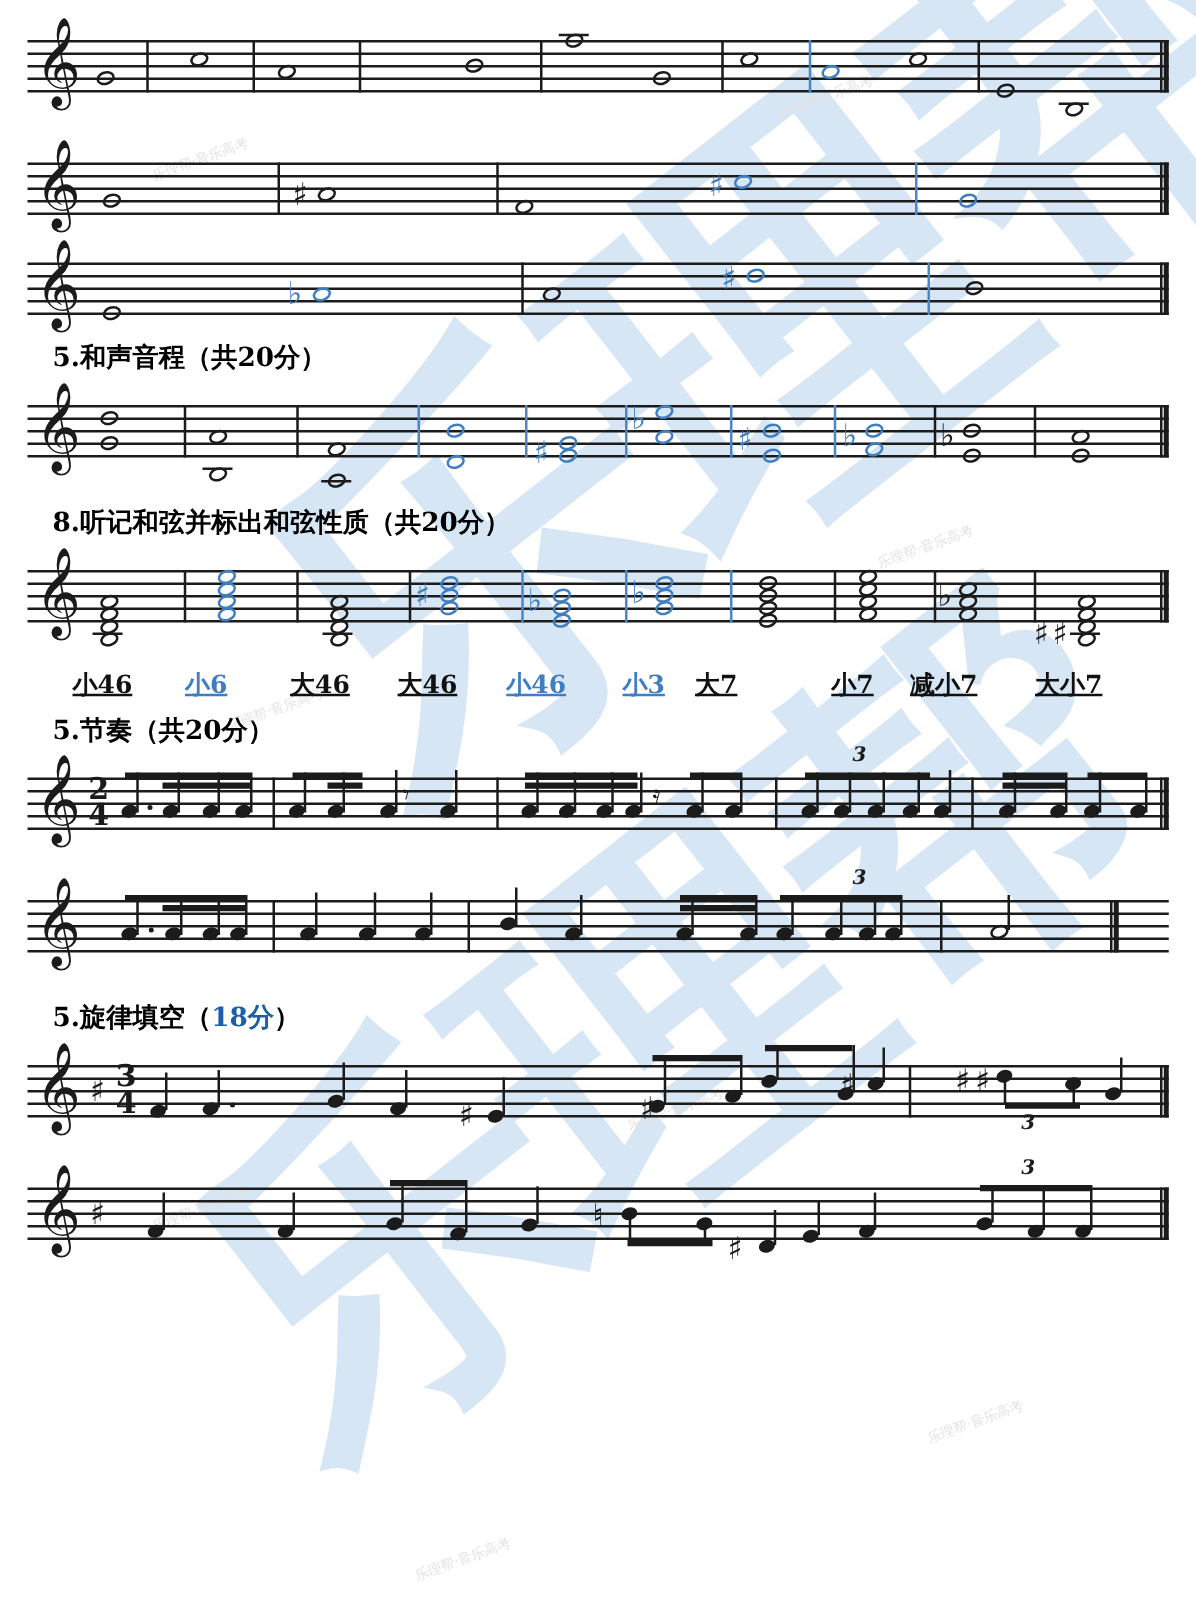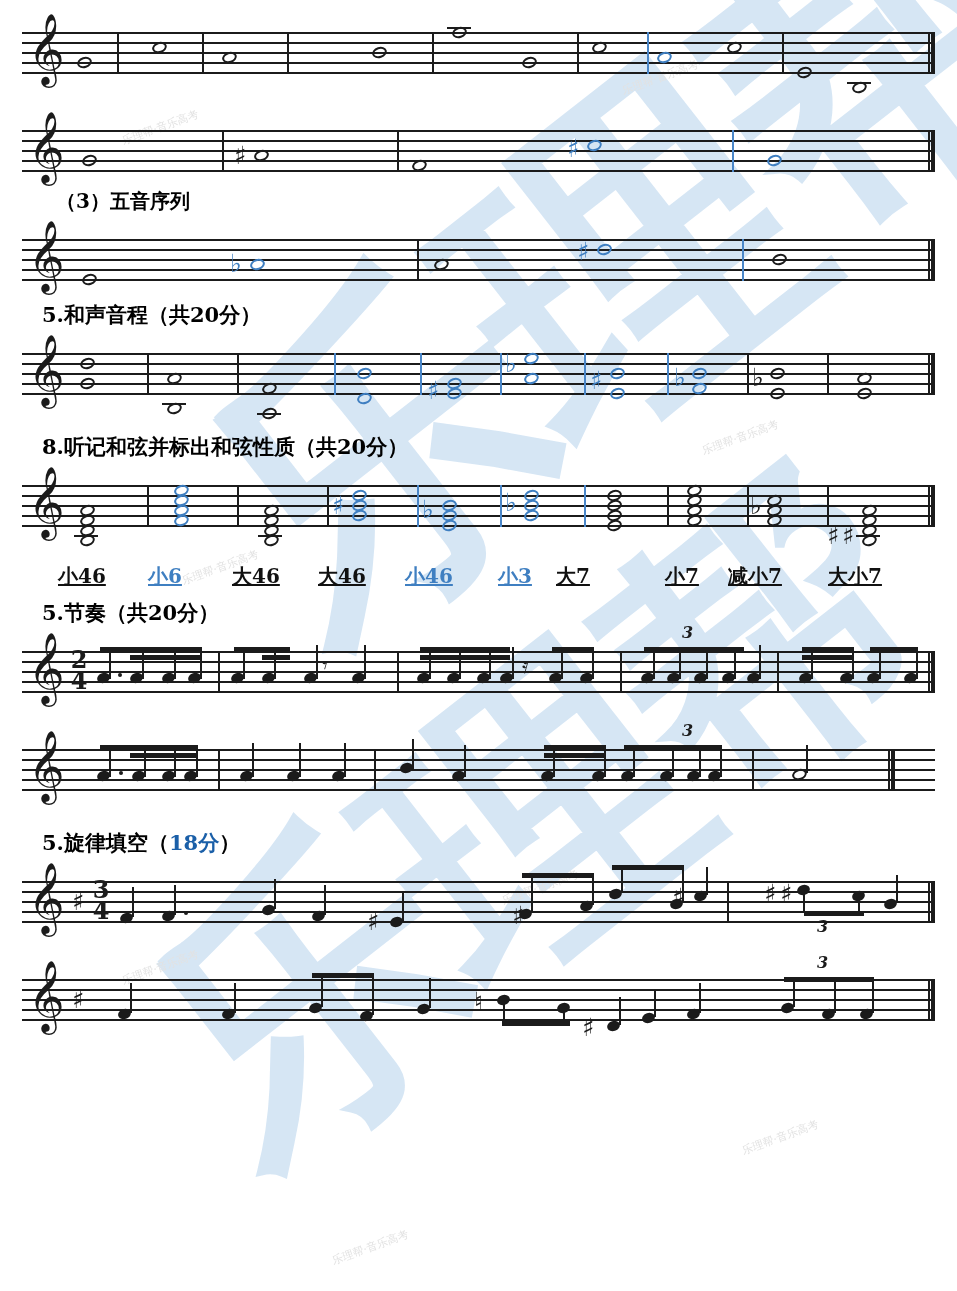--- a/index.html
+++ b/index.html
@@ -306,21 +306,20 @@
       <div class="note blue" style="left:565px; top:10px;"></div>
       <div class="barline blue" style="left:710px;"></div>
       <div class="note blue" style="left:745px; top:25px;"></div>
       <div class="endbar" style="right:0px;">
         <div class="thin"></div>
           <div class="thick"></div>
       </div>
     </div>
   </div>
 
-  <div class="sub-heading">（3）五音序列</div>
 
   <div class="system">
     <div class="staff">
       <div class="line l0"></div>
         <div class="line l1"></div>
         <div class="line l2"></div>
         <div class="line l3"></div>
         <div class="line l4"></div>
       <div class="clef" style="left:6px;">𝄞</div>
       <div class="note" style="left:60px; top:35px;"></div>

